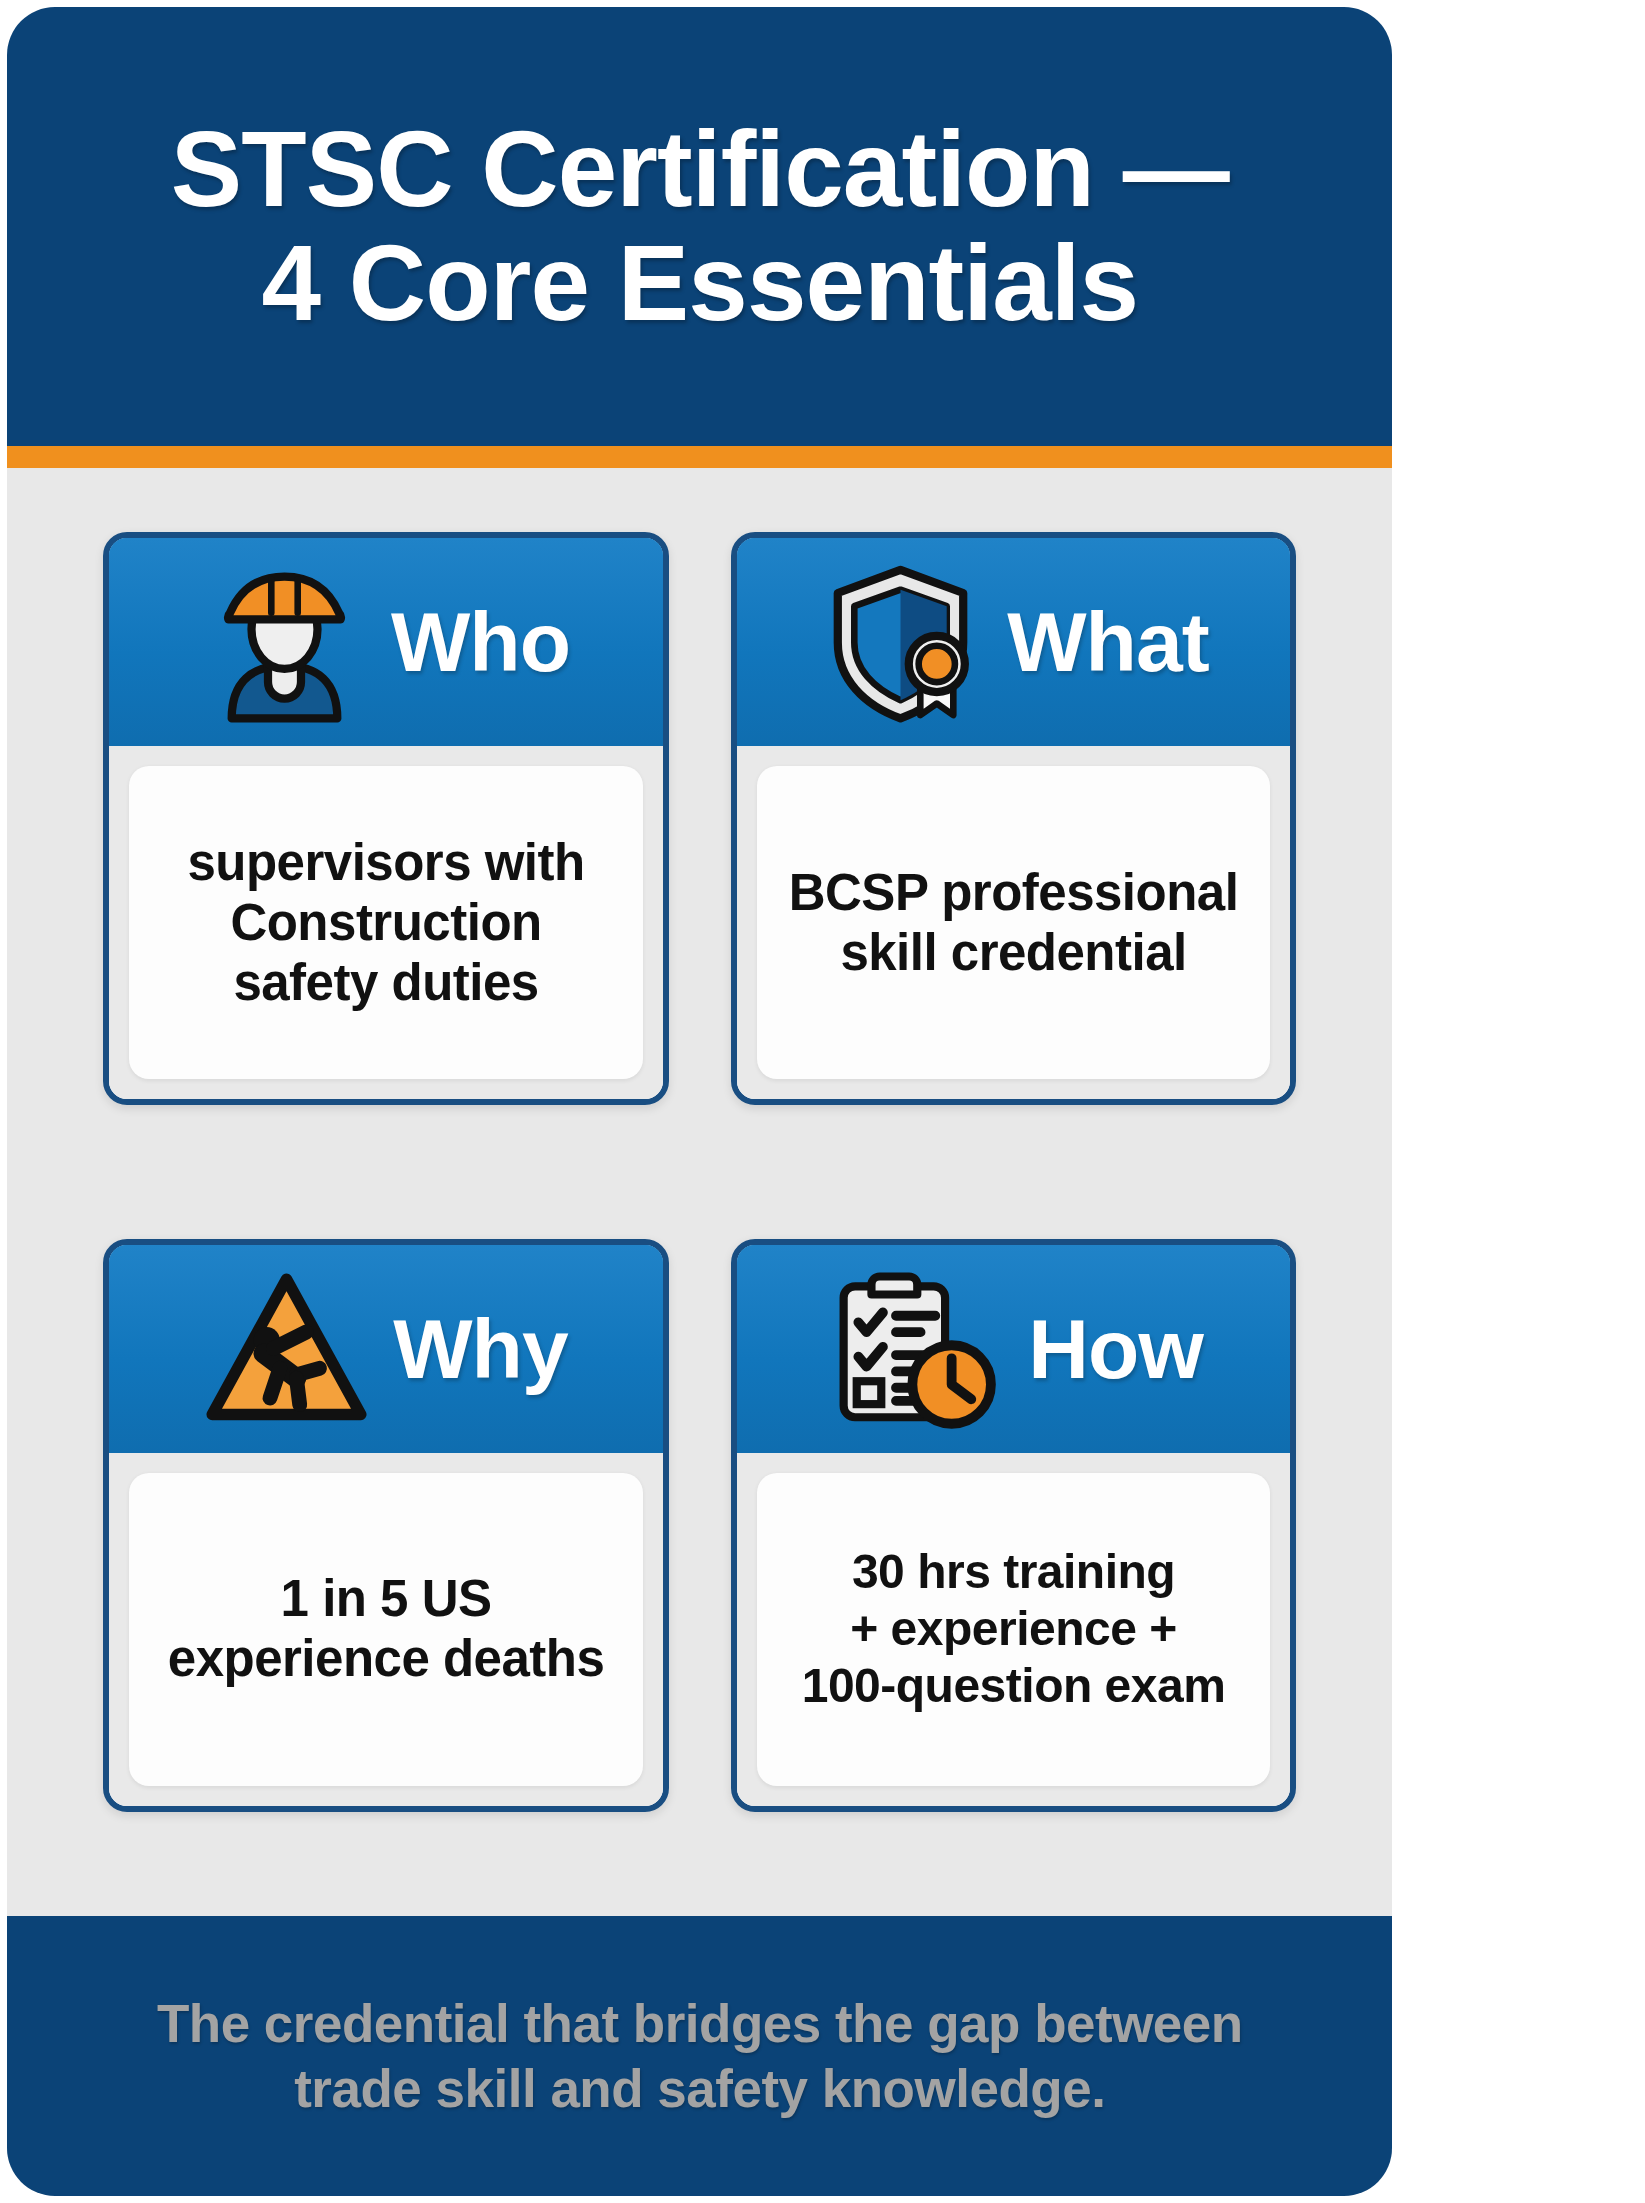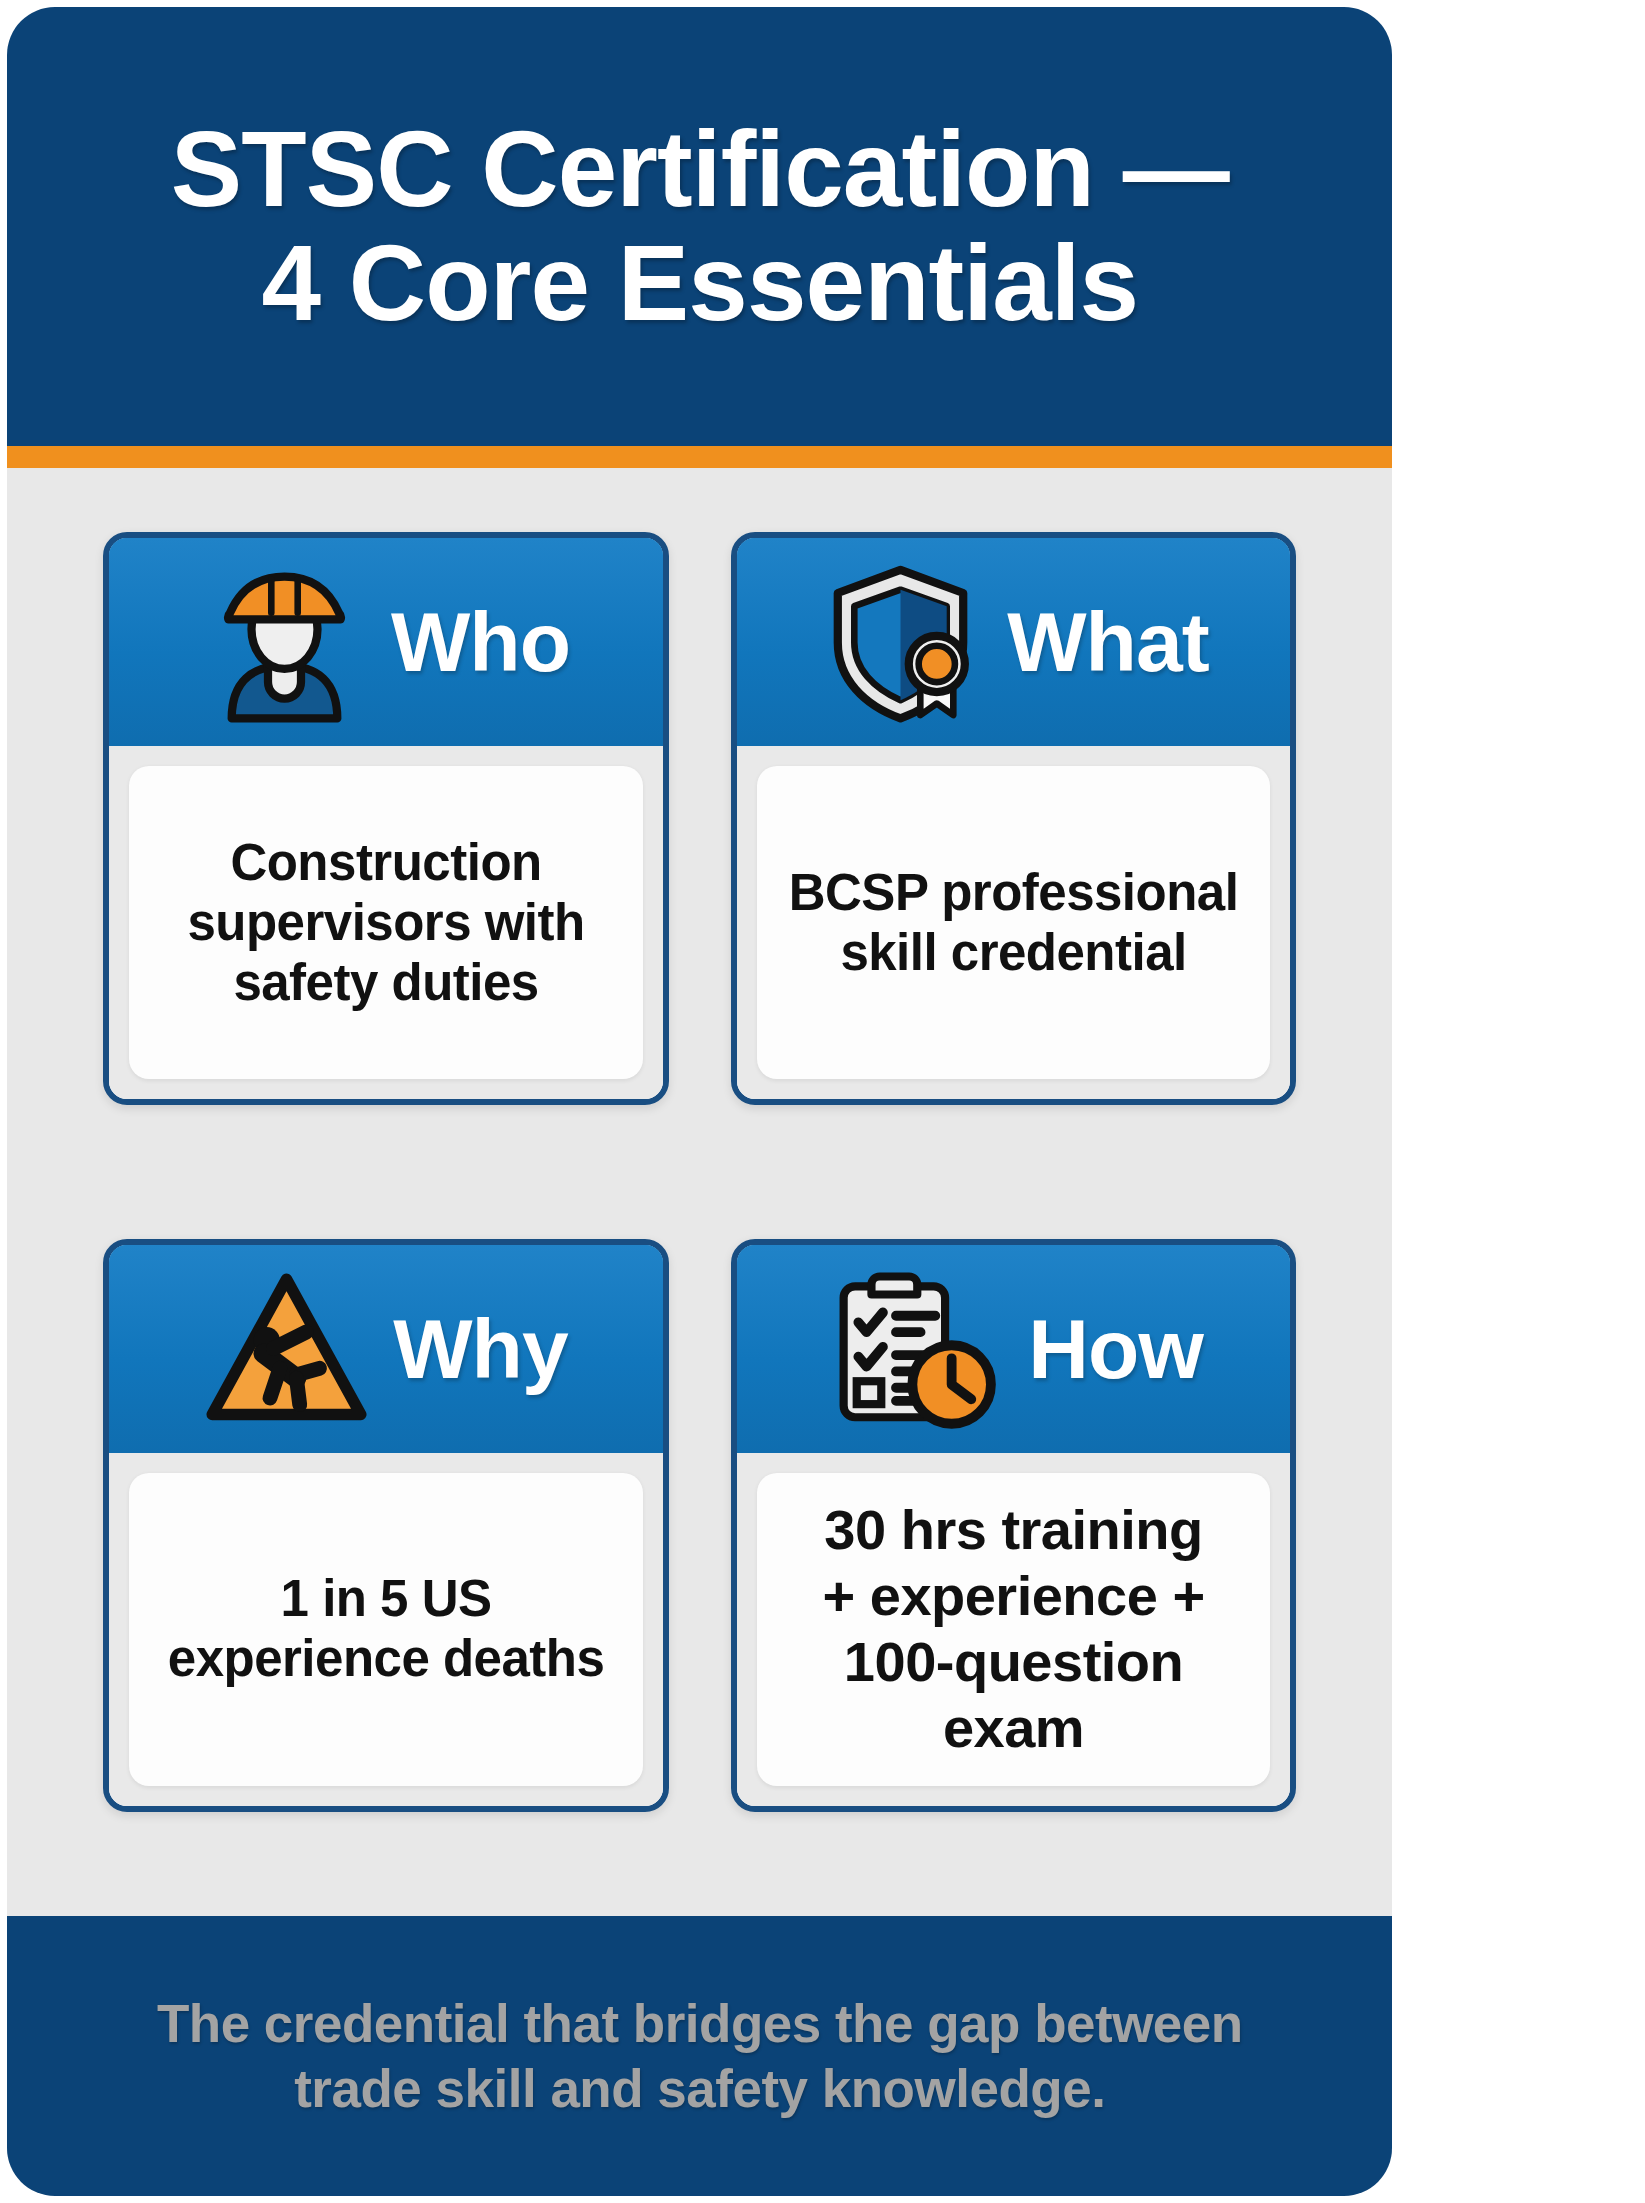--- a/index.html
+++ b/index.html
@@ -115,21 +115,21 @@
     box-shadow:0 1.8px 4.6px rgba(0,0,0,.07);
   }
   .card-text{
     color:#111111;
     font-size:51px;
     font-weight:bold;
     line-height:1.18;
     text-align:center;
     letter-spacing:-0.5px;
   }
-  .card-text.sm{ font-size:56px; }
+  .card-text.sm{ font-size:48px; }
 
   
   .footer{
     background:#0B4377;
     flex:0 0 auto;
     height:280px;
     display:flex;
     align-items:center;
     justify-content:center;
     padding:0 64px;
@@ -166,22 +166,22 @@
           <path d="M40 58 h20 v16 a10 10 0 0 1 -20 0 Z" fill="#EDEDED" stroke="#111" stroke-width="5" stroke-linejoin="round"></path>
           <ellipse cx="50" cy="42" rx="20" ry="24" fill="#EFEFEF" stroke="#111" stroke-width="5"></ellipse>
           <path d="M16 36 h68 a4 4 0 0 0 -1 -4 C76 16 64 10 50 10 C36 10 24 16 17 32 a4 4 0 0 0 -1 4 Z" fill="#F18F25" stroke="#111" stroke-width="5" stroke-linejoin="round"></path>
           <path d="M42 12 v20 M58 12 v20" stroke="#111" stroke-width="4" stroke-linecap="round"></path>
         </svg>
         <div class="card-title">Who</div>
       </div>
       <div class="card-body">
         <div class="card-panel">
           <div class="card-text">
+            <div>supervisors with</div>
             <div>Construction</div>
-            <div>supervisors with</div>
             <div>safety duties</div>
           </div>
         </div>
       </div>
     </div>
 
     <div class="card">
       <div class="card-head">
         <svg class="icon" viewBox="0 0 100 100">
           <path d="M50 6 L88 20 V50 C88 72 72 88 50 96 C28 88 12 72 12 50 V20 Z" fill="#E8E8E8" stroke="#111" stroke-width="5" stroke-linejoin="round"></path>

